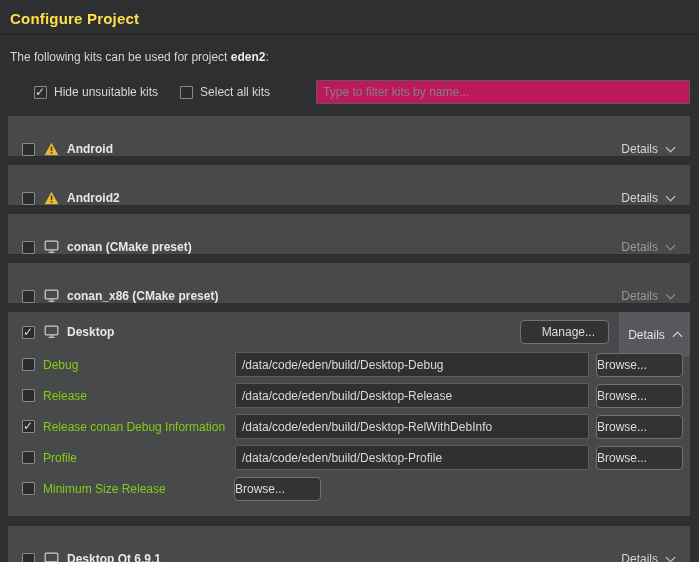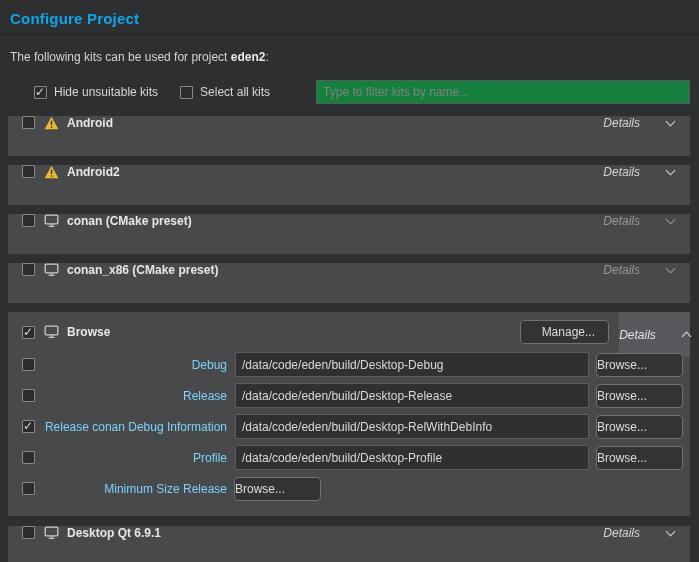--- a/index.html
+++ b/index.html
@@ -7,62 +7,62 @@
   body {
     background:#2e2f31;
     font-family:"Liberation Sans","DejaVu Sans",sans-serif;
     font-size:12px;
     color:#d6d7d8;
     -webkit-font-smoothing:antialiased;
   }
 
   
   .hdr { padding:10px 10px 7px 10px; border-bottom:1px solid #212223; }
-  .hdr h1 { font-size:15px; font-weight:bold; color:#0ea5e9; letter-spacing:.2px; }
+  .hdr h1 { font-size:15px; font-weight:bold; color:#fde047; letter-spacing:.2px; }
 
   .intro { margin:15px 10px 11px 10px; color:#d4d5d6; }
   .intro b { color:#e9eaeb; }
 
   
   .filter-row { display:flex; align-items:center; margin:16px 9px 12px 14px; height:24px;padding-left:20px; }
   .cb-label { display:flex; align-items:center; gap:7px; margin-right:22px; cursor:default; white-space:nowrap; }
 
   .checkbox {
     width:13px; height:13px; flex:0 0 13px;
     background:#2b2c2e; border:1px solid #87898b; border-radius:1px;
     position:relative;
   }
   .checkbox.checked::after {
     content:"✓"; position:absolute; left:0px; top:-2px;
     font-size:12px; color:#dcdddd; font-weight:bold;
   }
 
   .filter-input {
     flex:1; height:24px; margin-left:24px;
-    background:#15803d; border:1px solid #5a5c5e; border-radius:1px;
+    background:#be185d; border:1px solid #5a5c5e; border-radius:1px;
     color:#d6d7d8; font:12px "Liberation Sans","DejaVu Sans",sans-serif;
     padding:0 6px; outline:none;
   }
   .filter-input::placeholder { color:#7f8183; }
 
   
   .kit-list { margin:0 9px 0 8px; }
   .kit-row {
     background:#48494b; height:40px; margin-bottom:9px;
-    display:flex; align-items:flex-start; padding:0 14px;
+    display:flex; align-items:flex-end; padding:0 14px;
   }
   .kit-row .checkbox { margin-right:9px; }
   .kit-icon { width:16px; height:14px; margin-right:7px; flex:0 0 16px; display:flex; align-items:center; }
   .kit-name { font-weight:bold; color:#e6e7e8; }
 
   .spacer { flex:1; }
 
   .details-btn {
-    display:flex; align-items:center; gap:27px;
-    color:#d3d4d6; padding:0 2px; cursor:default; white-space:nowrap;font-style:italic;
+    display:flex; align-items:center; gap:9px;
+    color:#d3d4d6; padding:0 2px; cursor:default; white-space:nowrap;
   }
   .details-btn.dim { color:#95979a; }
   .chev {
     width:7px; height:7px; margin-top:-3px;
     border-right:1.6px solid currentColor; border-bottom:1.6px solid currentColor;
     transform:rotate(45deg); display:inline-block;
   }
   .chev.up { transform:rotate(-135deg); margin-top:4px; }
 
   
@@ -76,21 +76,21 @@
   }
   .manage-btn { margin-right:10px;padding-left:21px; }
   .details-area {
     width:71px; height:45px; align-self:flex-start;
     background:#56585b; display:flex; align-items:center; justify-content:center;
   }
   .details-area .details-btn { color:#e2e3e4; }
 
   .cfg-row { display:flex; align-items:center; margin:0 7px 6px 14px; height:25px; }
   .cfg-row .checkbox { margin-right:8px; }
-  .cfg-label { width:184px; flex:0 0 184px; color:#7dd3fc;text-align:right; }
+  .cfg-label { width:184px; flex:0 0 184px; color:#84cc16; }
   .path-wrap { flex:1; position:relative; height:25px;margin-left:8px; }
   .path-input {
     width:100%; height:25px;
     background:#2e3032; border:1px solid #5a5c5e; border-radius:1px;
     color:#d8d9da; font:12px "Liberation Sans","DejaVu Sans",sans-serif;
     padding:0 6px; outline:none;
   }
   .path-wrap.focused .path-input { border:1px solid #3d72a4; box-shadow:0 0 0 1px #3d72a4 inset; }
   .caret { position:absolute; left:98px; top:5px; width:1px; height:15px; background:#eceded; }
   .browse-btn { margin-left:7px; width:87px; text-align:left; padding:4px 0; flex:0 0 87px; }
@@ -191,21 +191,21 @@
   <div class="kit-panel">
     <div class="panel-head">
       <span class="checkbox checked"></span>
       <span class="kit-icon">
         <svg width="15" height="14" viewBox="0 0 15 14">
             <rect x="1.2" y="1.2" width="12.6" height="8.6" rx="1" fill="none" stroke="#c9cbcd" stroke-width="1.3"></rect>
             <line x1="7.5" y1="9.8" x2="7.5" y2="11.6" stroke="#c9cbcd" stroke-width="1.3"></line>
             <line x1="4.6" y1="12.3" x2="10.4" y2="12.3" stroke="#c9cbcd" stroke-width="1.3"></line>
           </svg>
       </span>
-      <span class="kit-name">Browse</span>
+      <span class="kit-name">Desktop</span>
       <span class="spacer"></span>
       <button class="btn manage-btn">Manage...</button>
       <span class="details-area">
         <span class="details-btn">
           <span>Details</span>
           <span class="chev up"></span>
         </span>
       </span>
     </div>
 

